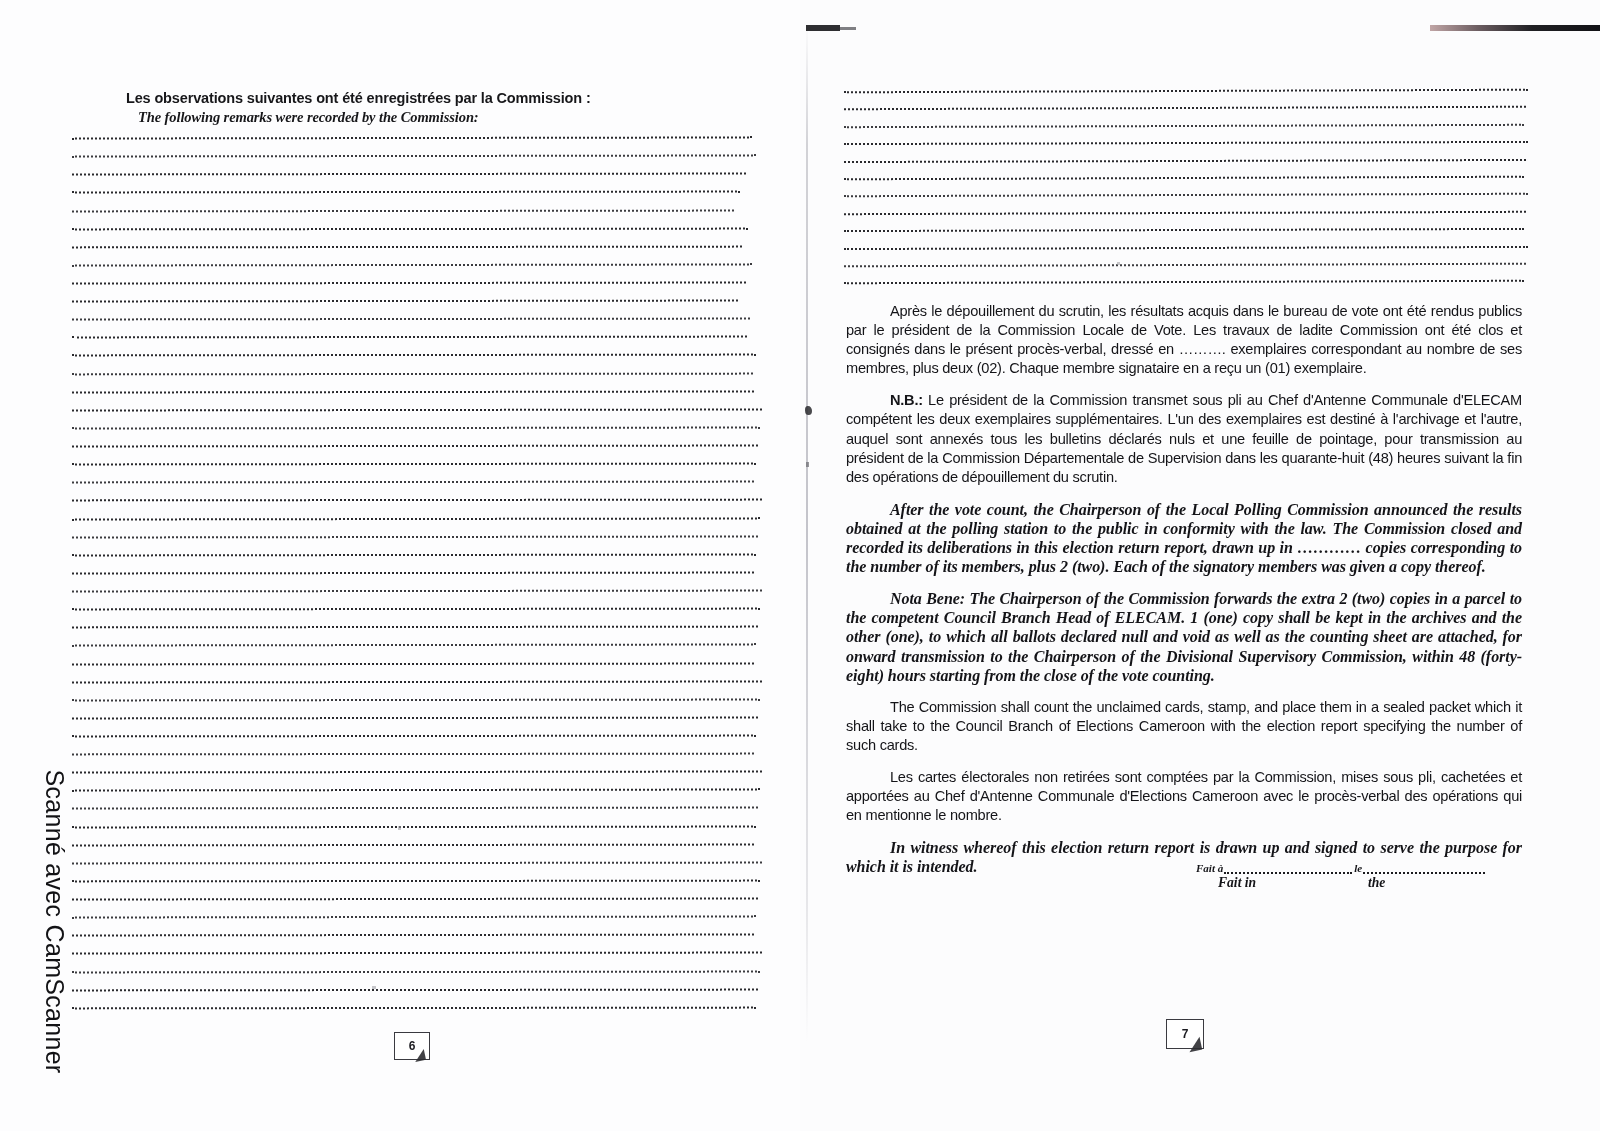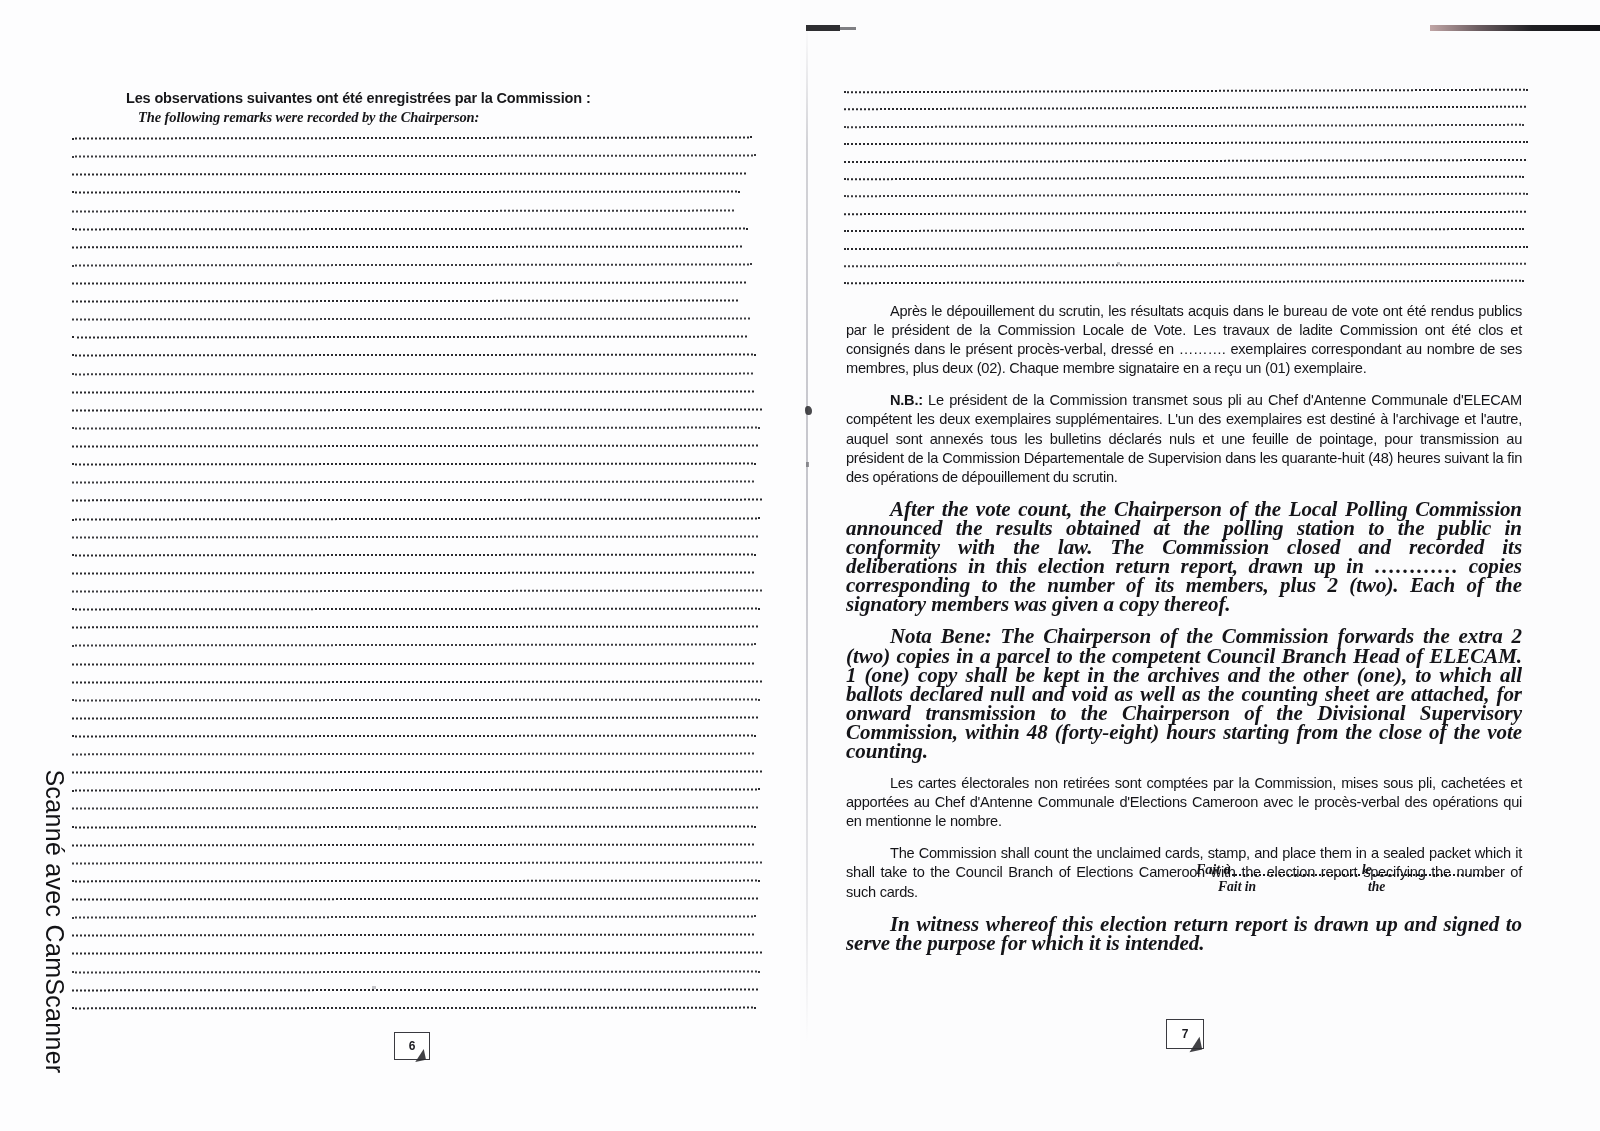--- a/index.html
+++ b/index.html
@@ -149,21 +149,21 @@
     line-height: 19.1px;
     text-align: justify;
     text-indent: 44px;
     letter-spacing: -0.25px;
     color: #141418;
   }
   p.para.it {
     font-family: "Liberation Serif", serif;
     font-style: italic;
     font-weight: bold;
-    font-size: 21px;
+    font-size: 16px;
     letter-spacing: -0.05px;
   }
   p.para .lead { font-weight: bold; }
 
   
   .witness-fr {
     margin-bottom: 0;
   }
   .witness-en {
     margin-top: 1px;
@@ -175,22 +175,22 @@
     left: 1196px;
     top: 862px;
     width: 330px;
     font-family: "Liberation Serif", serif;
     font-style: italic;
     font-weight: bold;
     color: #141418;
   }
   .sig-row {
     display: flex;
-    align-items: center;
-    font-size: 14px;
+    align-items: flex-end;
+    font-size: 11px;
     white-space: nowrap;
   }
   .sig-label { flex: none; }
   .sig-dots {
     flex: 1 1 auto;
     border-bottom: 2px dotted #1b1b1f;
     margin: 0 2px 0 1px;
     height: 10px;
   }
   .sig-dots.short { flex: 0 0 128px; }
@@ -257,21 +257,21 @@
 <body>
 
 <div id="scan">
 
   <div class="paper-tone"></div>
 
   <div class="page-left">
 
     <div class="remarks-head">
       <div class="fr">Les observations suivantes ont été enregistrées par la Commission :</div>
-      <div class="en">The following remarks were recorded by the Chairperson:</div>
+      <div class="en">The following remarks were recorded by the Commission:</div>
     </div>
 
     <div class="rules-left" id="rules-left">
         <div class="dotline" style="left: 72px; top: 137px; width: 680px; transform: rotate(-0.09deg);"></div>
         <div class="dotline thin" style="left: 72px; top: 155.1px; width: 684px; transform: rotate(-0.086deg);"></div>
         <div class="dotline" style="left: 72px; top: 173.2px; width: 674px; transform: rotate(-0.082deg);"></div>
         <div class="dotline" style="left: 72px; top: 191.4px; width: 668px; transform: rotate(-0.078deg);"></div>
         <div class="dotline thin" style="left: 72px; top: 209.5px; width: 662px; transform: rotate(-0.074deg);"></div>
         <div class="dotline" style="left: 72px; top: 227.6px; width: 676px; transform: rotate(-0.07deg);"></div>
         <div class="dotline" style="left: 72px; top: 245.7px; width: 670px; transform: rotate(-0.066deg);"></div>
@@ -361,25 +361,25 @@
 
     <p class="para it">
       <span>After the vote count, the Chairperson of the Local Polling Commission announced the results obtained at the polling station to the public in conformity with the law. The Commission closed and recorded its deliberations in this election return report, drawn up in ………… copies corresponding to the number of its members, plus 2 (two). Each of the signatory members was given a copy thereof.</span>
     </p>
 
     <p class="para it">
       <span class="lead">Nota Bene:</span><span> The Chairperson of the Commission forwards the extra 2 (two) copies in a parcel to the competent Council Branch Head of ELECAM. 1 (one) copy shall be kept in the archives and the other (one), to which all ballots declared null and void as well as the counting sheet are attached, for onward transmission to the Chairperson of the Divisional Supervisory Commission, within 48 (forty-eight) hours starting from the close of the vote counting.</span>
     </p>
 
     <p class="para">
+      <span>The Commission shall count the unclaimed cards, stamp, and place them in a sealed packet which it shall take to the Council Branch of Elections Cameroon with the election report specifying the number of such cards.</span>
+    </p>
+
+    <p class="para">
       <span>Les cartes électorales non retirées sont comptées par la Commission, mises sous pli, cachetées et apportées au Chef d'Antenne Communale d'Elections Cameroon avec le procès-verbal des opérations qui en mentionne le nombre.</span>
-    </p>
-
-    <p class="para">
-      <span>The Commission shall count the unclaimed cards, stamp, and place them in a sealed packet which it shall take to the Council Branch of Elections Cameroon with the election report specifying the number of such cards.</span>
     </p>
 
 
     <p class="para it witness-en">
       <span>In witness whereof this election return report is drawn up and signed to serve the purpose for which it is intended.</span>
     </p>
   </div>
 
   <div class="sig-block">
     <div class="sig-row">

